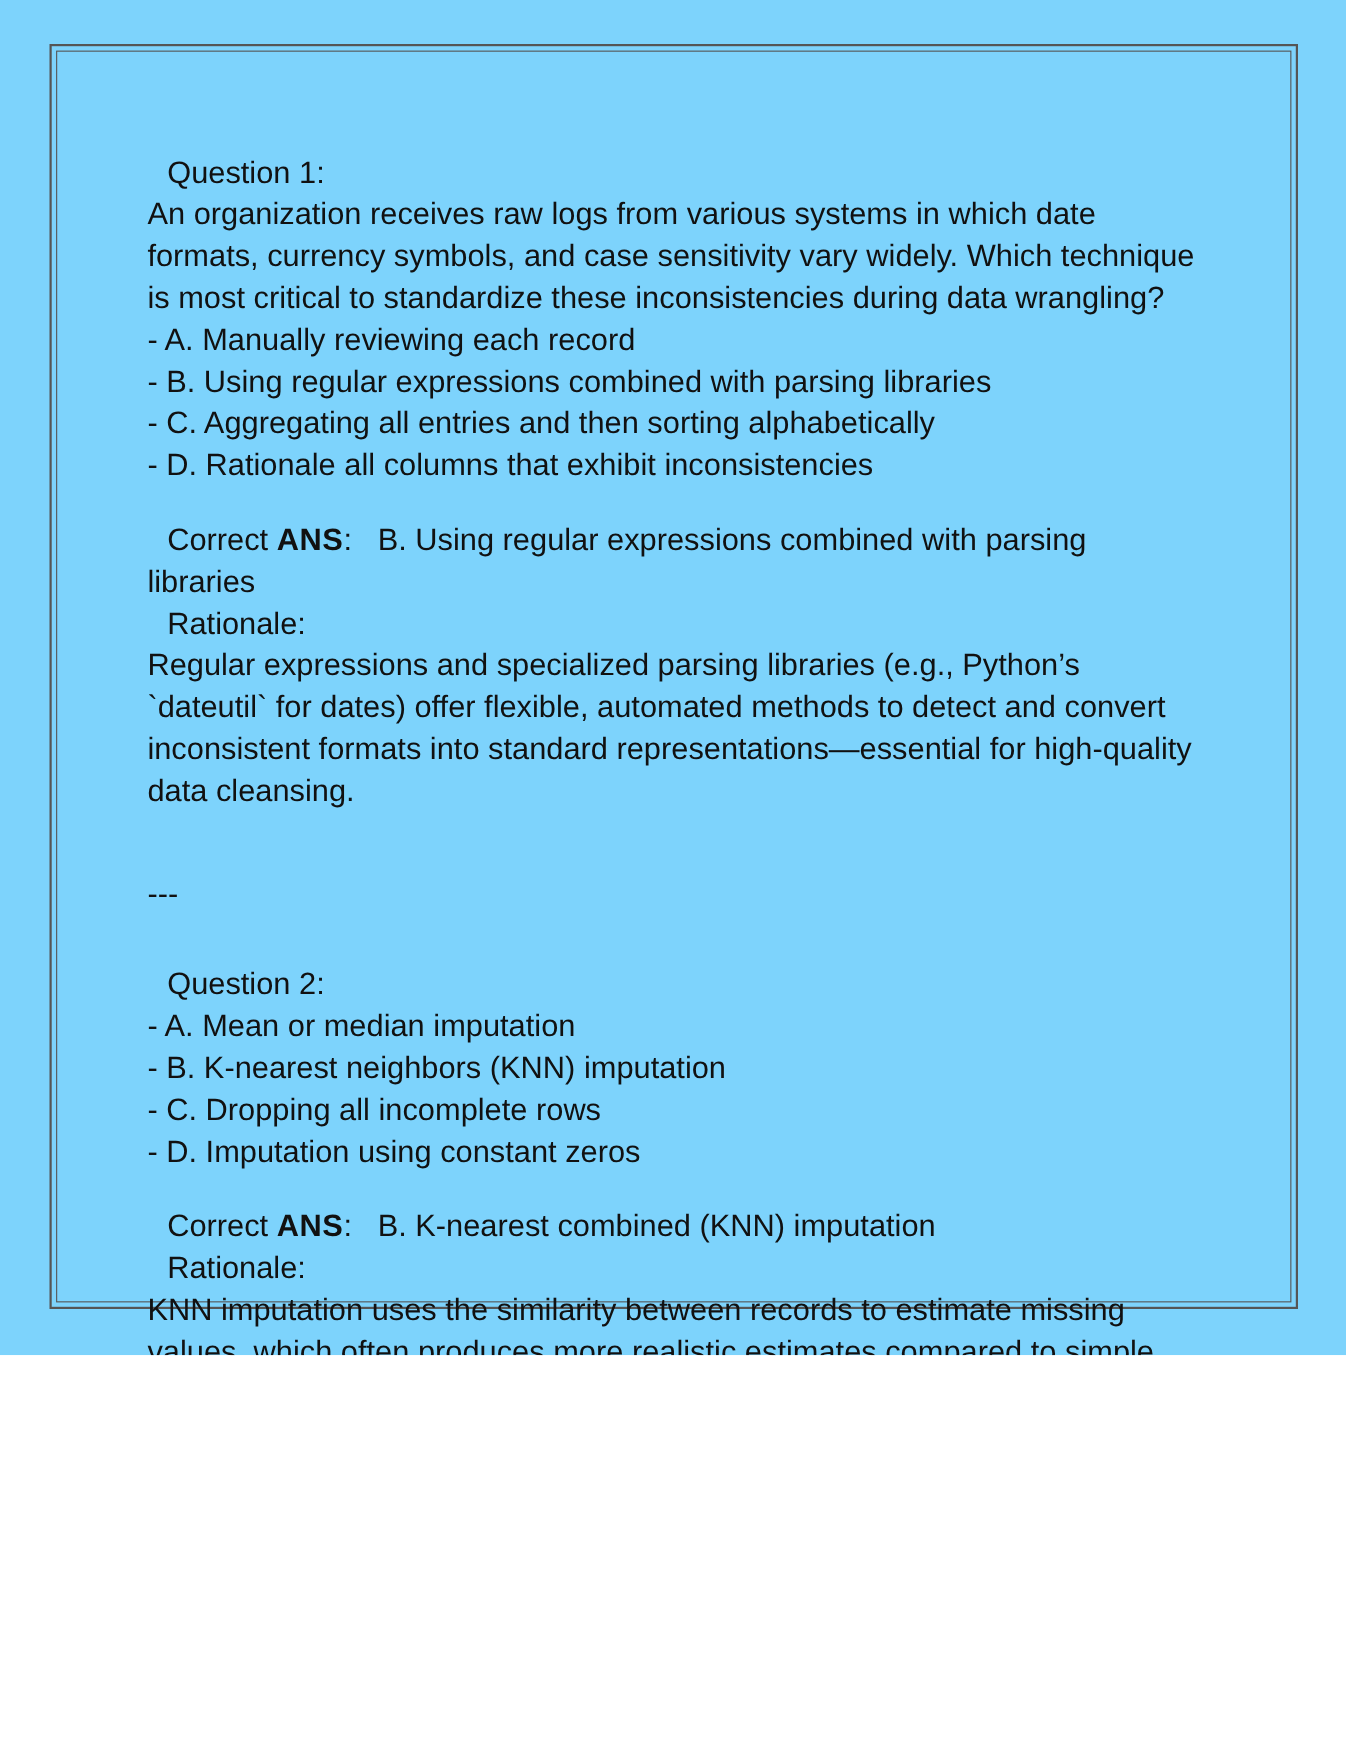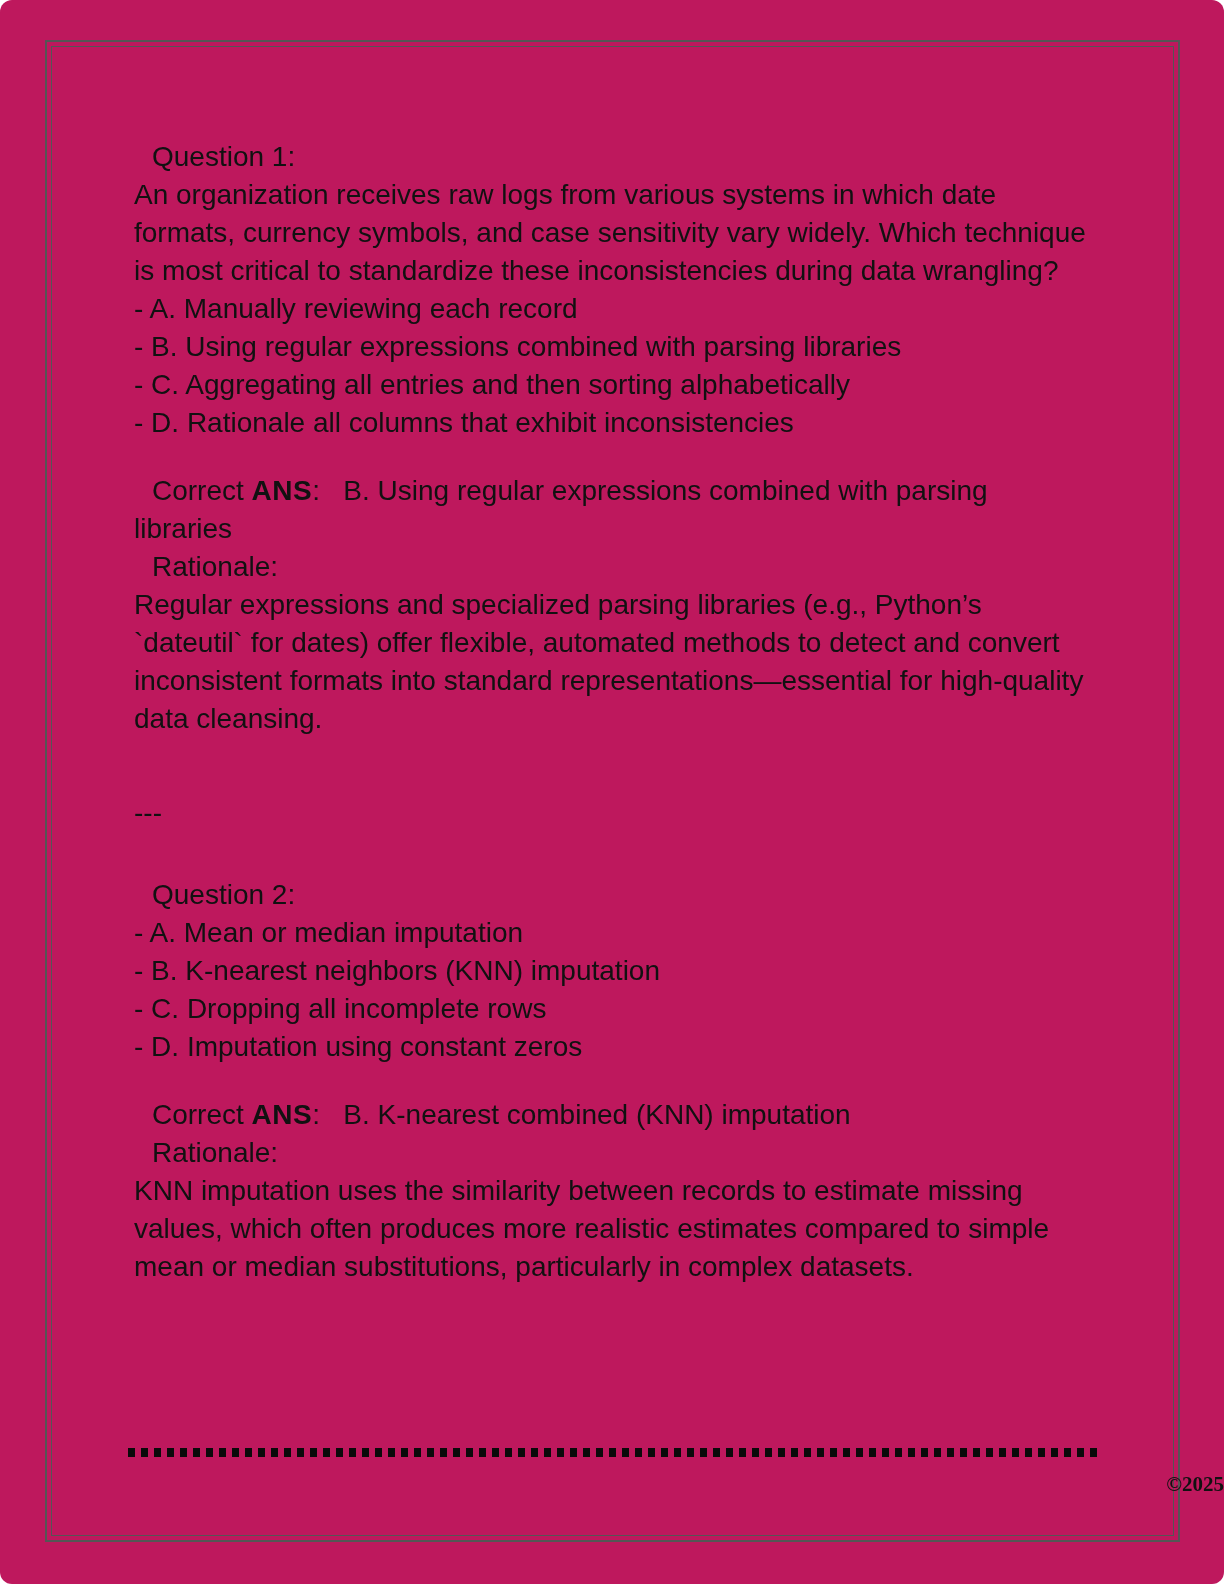--- a/index.html
+++ b/index.html
@@ -4,25 +4,24 @@
 <style>
   * { margin: 0; padding: 0; box-sizing: border-box; }
   html, body { background: #ffffff; }
   body {
     font-family: "Liberation Sans", sans-serif;
     color: #111111;
   }
   .page {
     position: relative;
     width: 1224px;
-    height: 1584px;
+    height: 1232px;
     margin: 0 auto;
-    background: #be185d;
+    background: #7dd3fc;
     overflow: hidden;
-    border-radius: 12px;
   }
   .frame-outer {
     position: absolute;
     left: 45px;
     top: 40px;
     right: 44px;
     bottom: 42px;
     border: 2px solid #555555;
   }
   .frame-inner {

